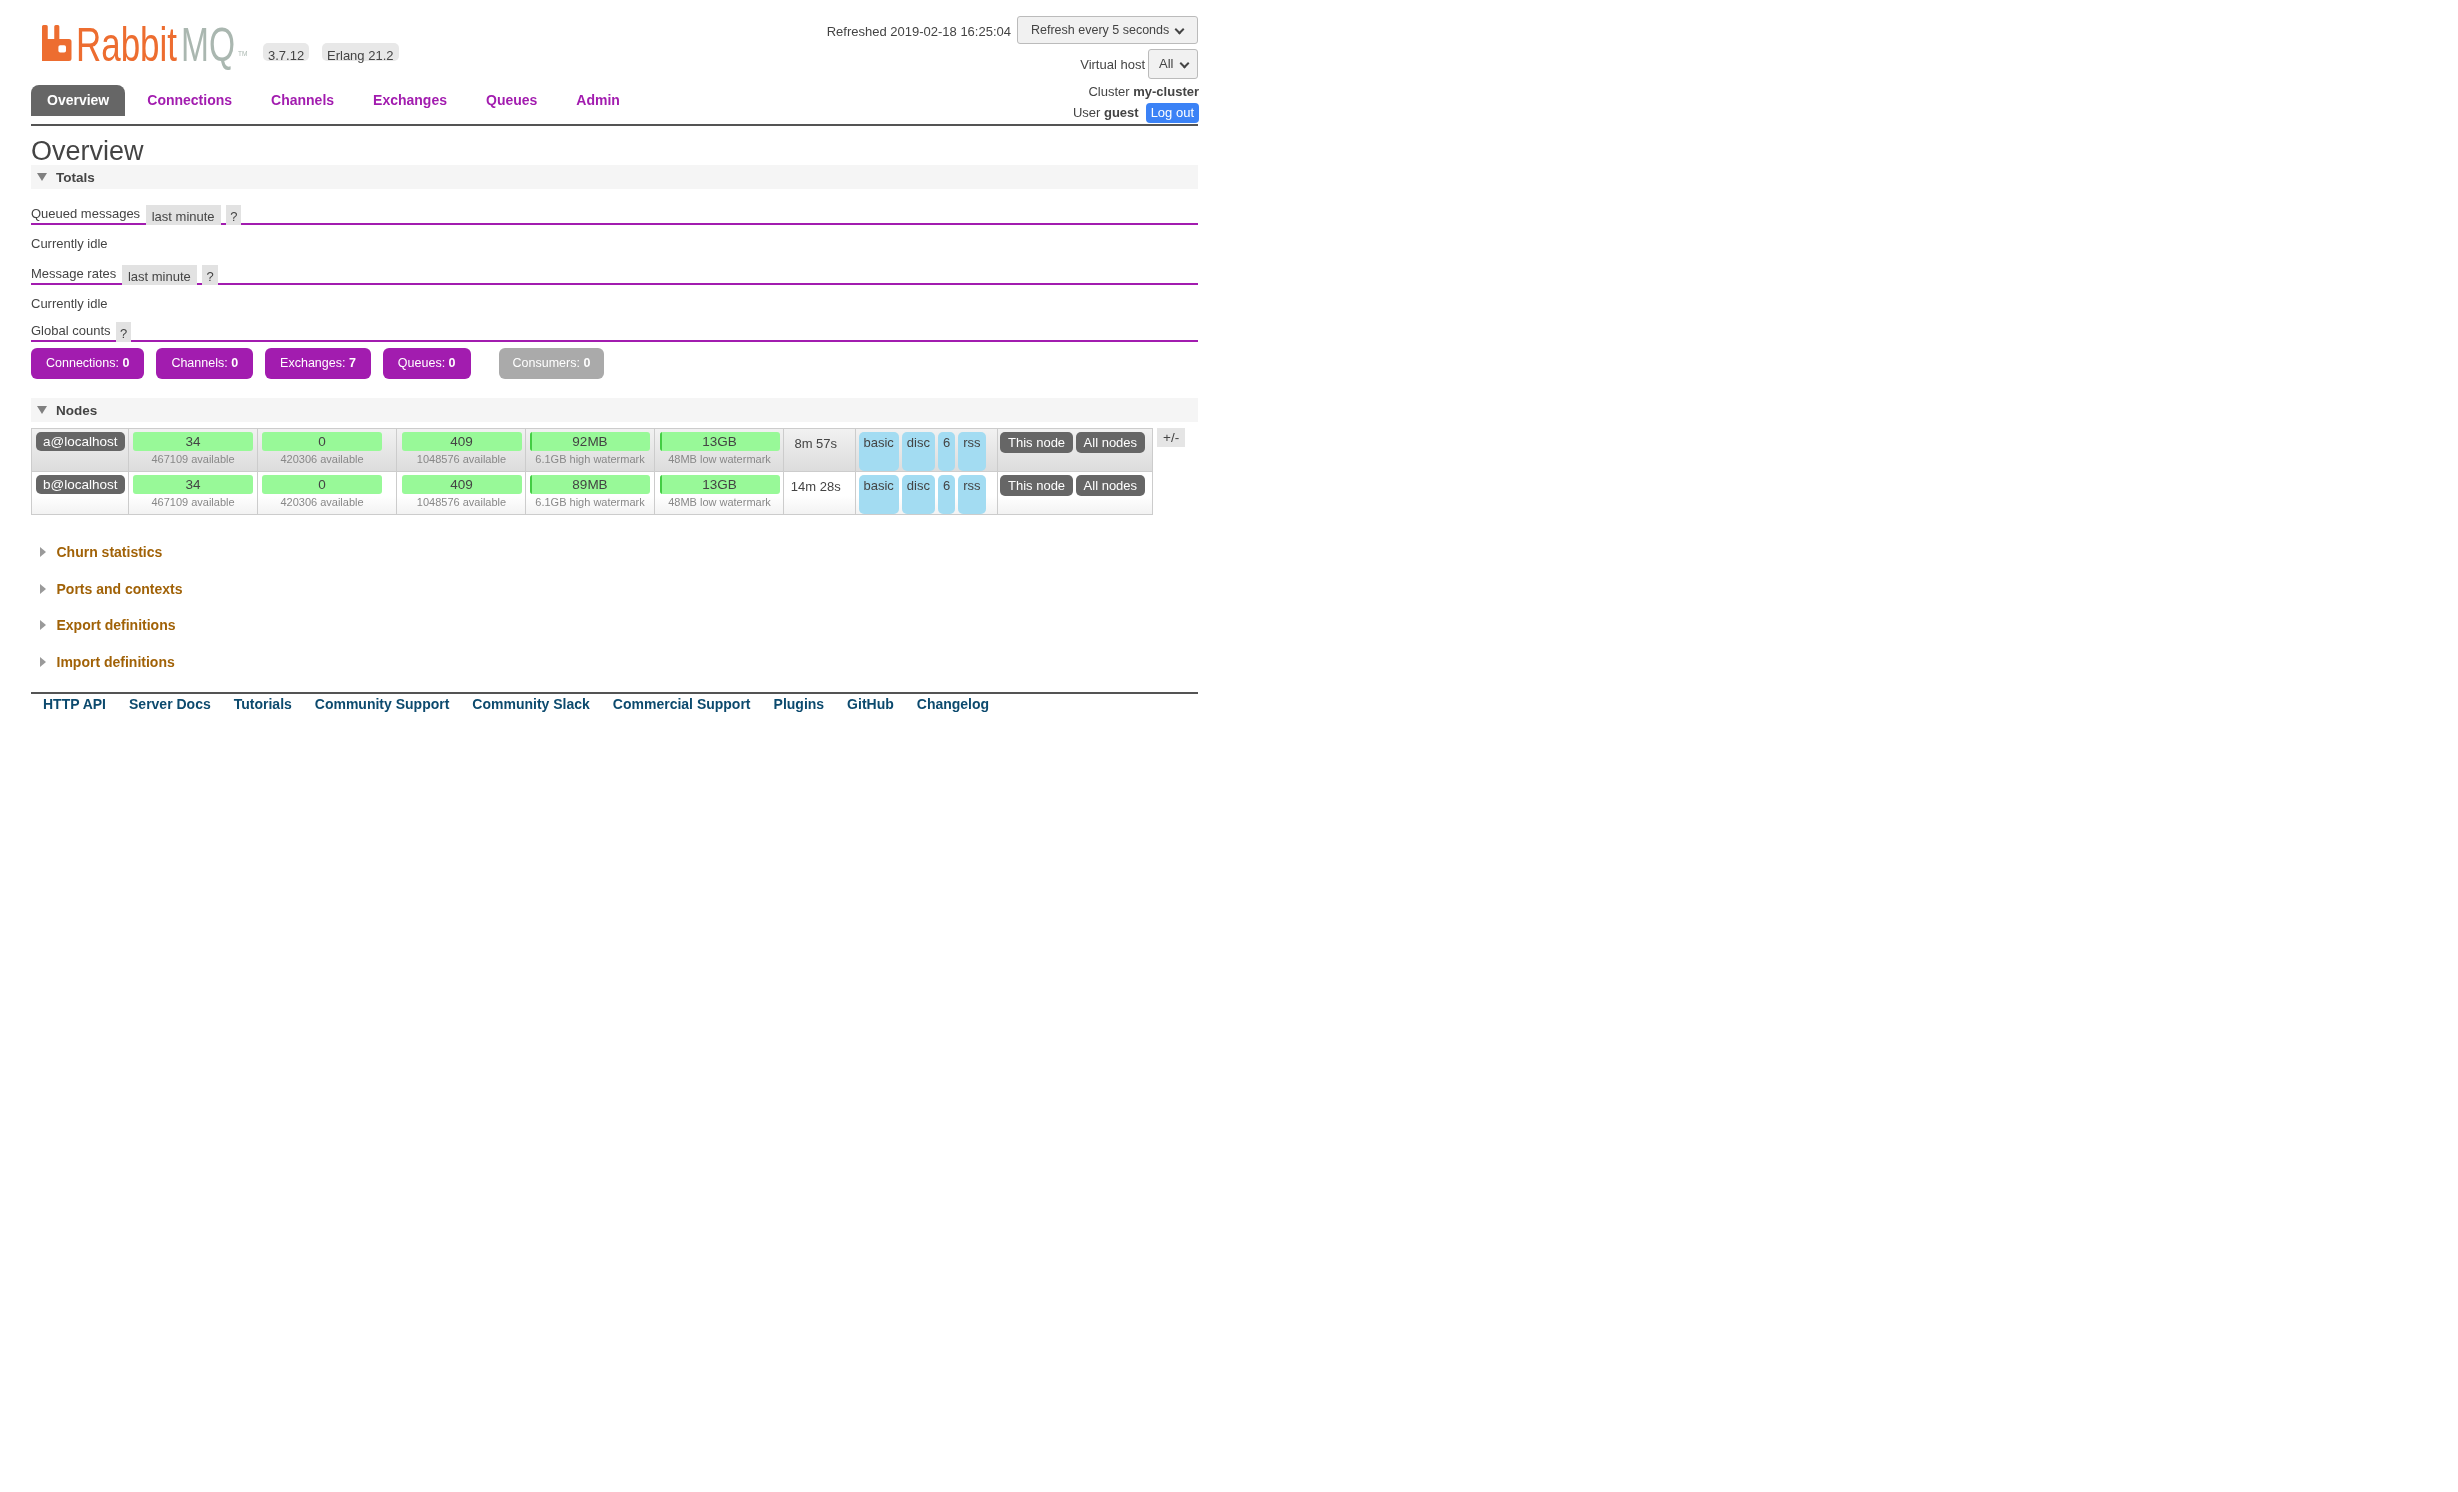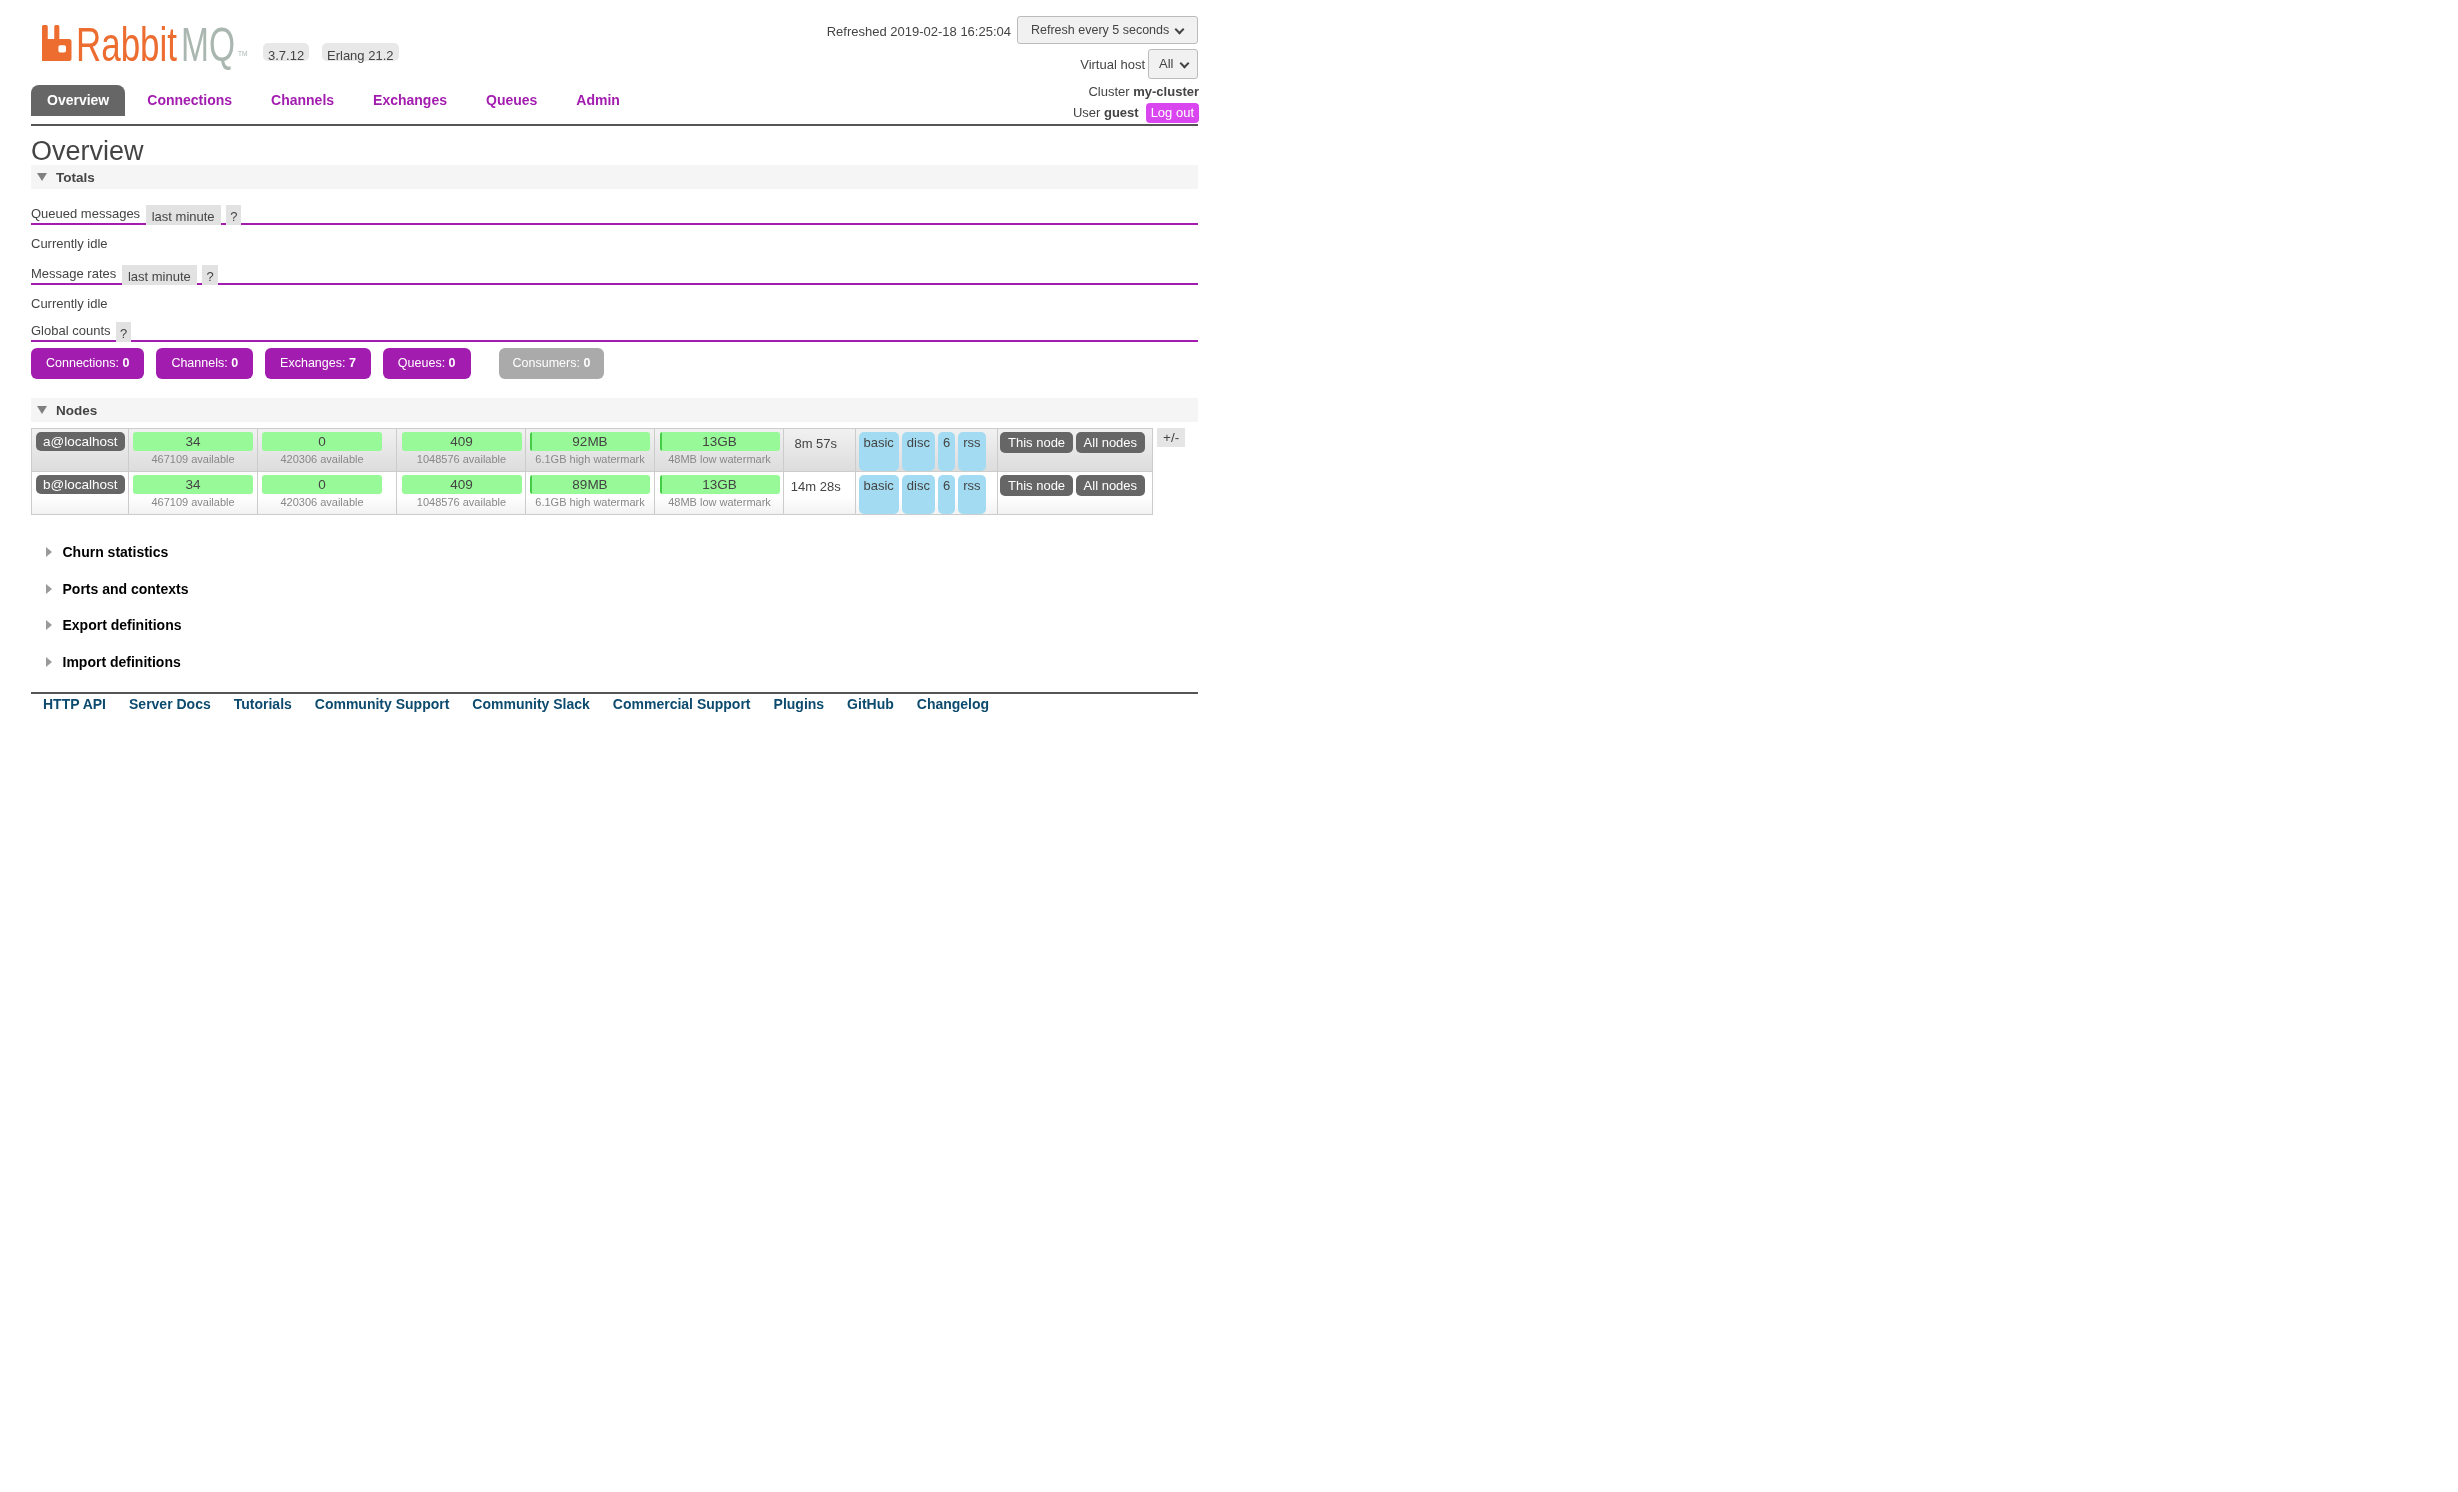--- a/index.html
+++ b/index.html
@@ -15,21 +15,21 @@
 .refreshed { top:24px; right:218px; font-size:13px; color:#444; white-space:nowrap; }
 .selbox { background:#f1f1f1; border:1px solid #bbb; border-radius:3px; color:#444; font-size:13px; }
 #refsel { left:1017px; top:16px; width:181px; height:28px; line-height:26px; text-align:left; padding-left:13px; font-size:12.5px; }
 #vhostsel { left:1148px; top:49px; width:50px; height:30px; line-height:28px; padding-left:10px; }
 .chev { display:inline-block; width:7px; height:7px; border-right:2px solid #444; border-bottom:2px solid #444; transform:rotate(45deg); position:absolute; }
 #refsel .chev { right:14px; top:9px; }
 #vhostsel .chev { right:9px; top:10px; }
 .vhlabel { top:57px; right:84px; font-size:13px; }
 .cluster { top:84px; right:30px; font-size:13px; }
 .userline { top:103px; right:30px; font-size:13px; height:20px; line-height:20px; }
-.logout { display:inline-block; background:#d946ef; color:#fff; border-radius:4px; height:20px; line-height:20px; padding:0 5px; margin-left:7px; font-size:13px; }
+.logout { display:inline-block; background:#3b82f6; color:#fff; border-radius:4px; height:20px; line-height:20px; padding:0 5px; margin-left:7px; font-size:13px; }
 b { color:#444; }
 
 
 #nav { left:31px; top:85px; height:31px; white-space:nowrap; }
 #nav a { display:inline-block; font-size:14px; font-weight:bold; color:#a21caf; padding:0 17px; margin-right:5px; line-height:31px; height:31px; vertical-align:top; }
 #nav a.sel { background:#666; color:#fff; border-radius:8px 8px 0 0; padding:0 16px; }
 #navline { left:31px; top:124px; width:1167px; height:0; border-top:2px solid #545454; }
 
 
 h1 { position:absolute; left:31px; top:136px; margin:0; font-size:27px; font-weight:normal; color:#444; }
@@ -69,21 +69,21 @@
 .meter { width:120px; margin:3px 0 0 4.5px; text-align:center; }
 .mbar { position:relative; width:120px; height:19px; background:#98f998; border-radius:3px; line-height:20.5px; font-size:13.5px; color:#444; overflow:hidden; }
 .mbar .fill { position:absolute; left:0; top:0; bottom:0; background:#44cc44; }
 .msub { font-size:11px; color:#888; margin-top:1.5px; }
 .ctd { text-align:center !important; font-size:13px; padding-top:7px !important; padding-right:7px !important; }
 .ibadge { display:inline-block; background:#a3dcf2; color:#444; border-radius:5px; height:39px; line-height:21px; padding:0 5px; margin:3px 0 0 3px; font-size:13px; }
 .nbtn { display:inline-block; background:#666; color:#fff; border-radius:5px; height:21px; line-height:21px; padding:0 8px; margin:3px 0 0 2.5px; font-size:13px;text-align:center; }
 #plusminus { left:1157px; top:428px; background:#e5e5e5; color:#444; font-size:13.5px; padding:2px 6px; }
 
 
-.csec { left:40px; font-size:14px; font-weight:bold; color:#000000;margin-left:6px; }
+.csec { left:40px; font-size:14px; font-weight:bold; color:#a16207; }
 .csec .ctri { display:inline-block; width:0; height:0; border-top:5px solid transparent; border-bottom:5px solid transparent; border-left:6.5px solid #9a9a9a; margin-right:10.5px; }
 #cs1 { top:544px; }
 #cs2 { top:580.5px; }
 #cs3 { top:617px; }
 #cs4 { top:653.5px; }
 
 
 #footline { left:31px; top:692px; width:1167px; height:0; border-top:2px solid #545454; }
 #footer { left:43px; top:696px; white-space:nowrap; font-size:14px; font-weight:bold; color:#0c4a6e; }
 #footer span { margin-right:23px; }

